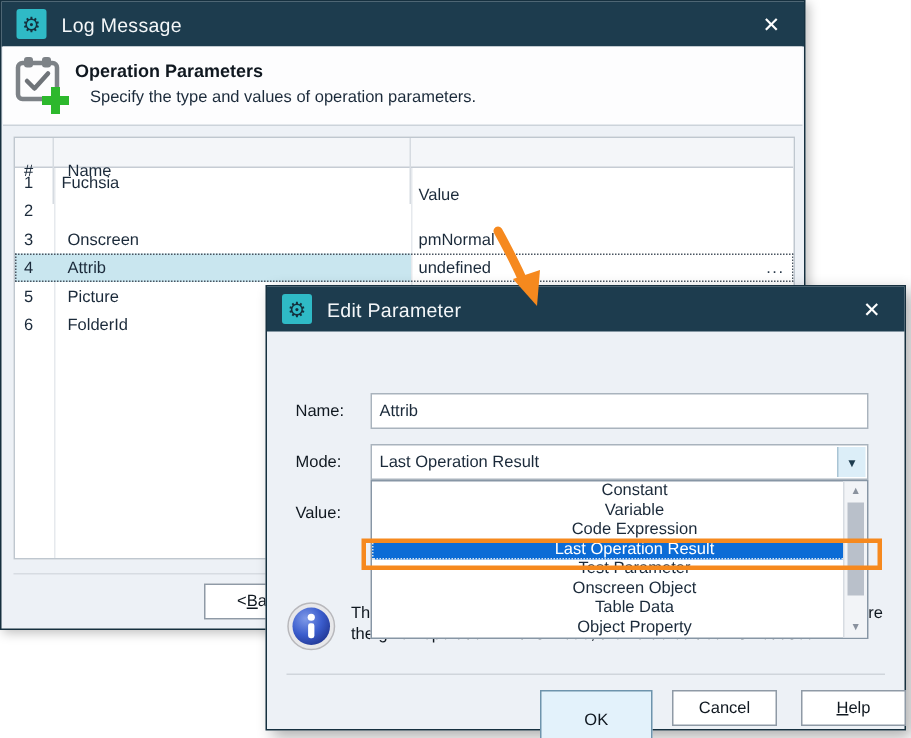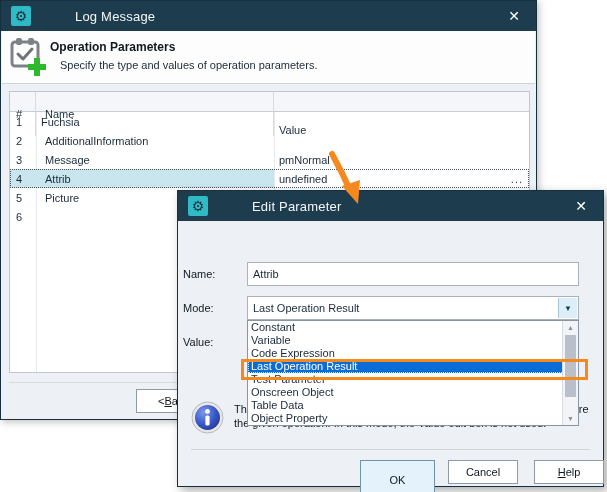--- a/index.html
+++ b/index.html
@@ -6,21 +6,21 @@
   html,body { width:607px; height:492px; background:#ffffff; overflow:hidden;
               font-family:"Liberation Sans", sans-serif; color:#1b2a3a; }
 
   .dialog { position:absolute; border:1px solid #16303f; background:#edf1f6; }
 
   .titlebar { position:absolute; left:0; top:0; right:0; height:30px;
               background:#1d3c4e; display:flex; align-items:center; padding:0 10px; }
   .app-icon { width:20px; height:20px; background:#2fbac6; border-radius:2px;
               display:flex; align-items:center; justify-content:center;
               font-size:14px; color:#14303d; margin-right:10px; flex:0 0 auto; line-height:20px;}
-  .title-text { color:#f4f7f9; font-size:13px; letter-spacing:.2px;margin-left:34px; }
+  .title-text { color:#f4f7f9; font-size:13px; letter-spacing:.2px; }
   .close-btn { margin-left:auto; color:#ffffff; font-size:14px; padding:2px 6px; cursor:default; }
 
   
   #log-dialog { left:0; top:0; width:537px; height:420px; z-index:1;
                 box-shadow:2px 2px 7px rgba(0,0,0,.25); }
   .header-strip { position:absolute; left:1px; right:1px; top:30px; height:53px;
                   background:#fdfdfe; border-bottom:1px solid #ccd3da; }
   .op-icon { position:absolute; left:7px; top:4px; }
   .op-title { position:absolute; left:48px; top:9px; font-size:12px; font-weight:bold; color:#101820; }
   .op-subtitle { position:absolute; left:58px; top:28px; font-size:11px; color:#1b2a3a; }
@@ -44,33 +44,33 @@
   .ellipsis-btn { margin-left:auto; padding-right:6px; letter-spacing:1px; color:#2a3a4a; }
 
   .log-sep { position:absolute; left:8px; right:8px; top:381px; height:1px; background:#d7dce2; }
   .btn { background:#ffffff; border:1px solid #8f9aa6; font-size:11px; color:#101820;
          display:flex; align-items:center; justify-content:center; }
   #back-button { position:absolute; left:135px; top:388px; width:75px; height:24px; }
 
   
   #edit-dialog { left:177px; top:190px; width:427px; height:297px; z-index:2;
                  box-shadow:4px 4px 10px rgba(0,0,0,.32); }
-  .field-label { position:absolute; left:5px; font-size:11px; color:#101820; }
+  .field-label { position:absolute; left:19px; font-size:11px; color:#101820; }
   .text-input { position:absolute; left:69px; width:332px; height:24px; background:#ffffff;
                 border:1px solid #a9b3bd; font-size:11px; display:flex; align-items:center;
                 padding-left:5px; }
   .combo { position:absolute; left:69px; top:75px; width:332px; height:24px; background:#ffffff;
            border:1px solid #a9b3bd; font-size:11px; display:flex; align-items:center; padding-left:5px; }
   .combo-btn { position:absolute; right:1px; top:1px; bottom:1px; width:19px;
                background:#dceef8; border-left:1px solid #a9c4d4; display:flex;
                align-items:center; justify-content:center; font-size:8px; color:#1d3c4e; }
 
   .dropdown-list { position:absolute; left:69px; top:99px; width:332px; height:106px;
                    background:#ffffff; border:1px solid #8796a5; z-index:3; font-size:11px; }
-  .dd-item { height:13px; line-height:13px; padding-left:3px; white-space:nowrap; overflow:hidden; }
+  .dd-item { height:13px; line-height:13px; padding-left:20px; white-space:nowrap; overflow:hidden;text-align:center; }
   .dd-item.selected { background:#0c6cd6; color:#ffffff; outline:1px dotted #dce6f0; outline-offset:-1px; }
   .dd-scrollbar { position:absolute; right:0; top:0; bottom:0; width:16px;
                   background:#f2f4f7; border-left:1px solid #d7dce2; }
   .dd-up, .dd-down { position:absolute; left:0; right:0; height:13px; display:flex;
                      align-items:center; justify-content:center; font-size:7px; color:#8a929e; }
   .dd-up { top:0; } .dd-down { bottom:0; }
   .dd-thumb { position:absolute; left:2px; right:2px; top:14px; height:62px; background:#b9c0ca; }
 
   .highlight-box { position:absolute; left:63px; top:135px; width:347px; height:21px;
                    border:3px solid #f6891e; z-index:4; pointer-events:none; }
@@ -121,43 +121,43 @@
       <div class="hc">Name</div>
       <div class="hc">Value</div>
     </div>
 
     <div class="t-row">
       <div class="c1">1</div>
       <div class="c3">Fuchsia</div>
     </div>
     <div class="t-row">
       <div class="c1">2</div>
-      <div class="c2">AdditionalInformation</div>
       <div class="c3"></div>
     </div>
     <div class="t-row">
       <div class="c1">3</div>
-      <div class="c2">Message</div>
+      <div class="c2">Onscreen</div>
       <div class="c3">pmNormal</div>
     </div>
     <div class="t-row selected">
       <div class="c1">4</div>
       <div class="c2">Attrib</div>
       <div class="c3">
         <span>undefined</span>
         <span class="ellipsis-btn">...</span>
       </div>
     </div>
     <div class="t-row">
       <div class="c1">5</div>
       <div class="c2">Picture</div>
       <div class="c3">undefined</div>
     </div>
     <div class="t-row">
       <div class="c1">6</div>
+      <div class="c2">FolderId</div>
       <div class="c3"></div>
     </div>
   </div>
 
   <div class="log-sep"></div>
   <div class="btn" id="back-button">
     <span>&lt; </span>
       <span class="u">B</span>
       <span>ack</span>
   </div>

